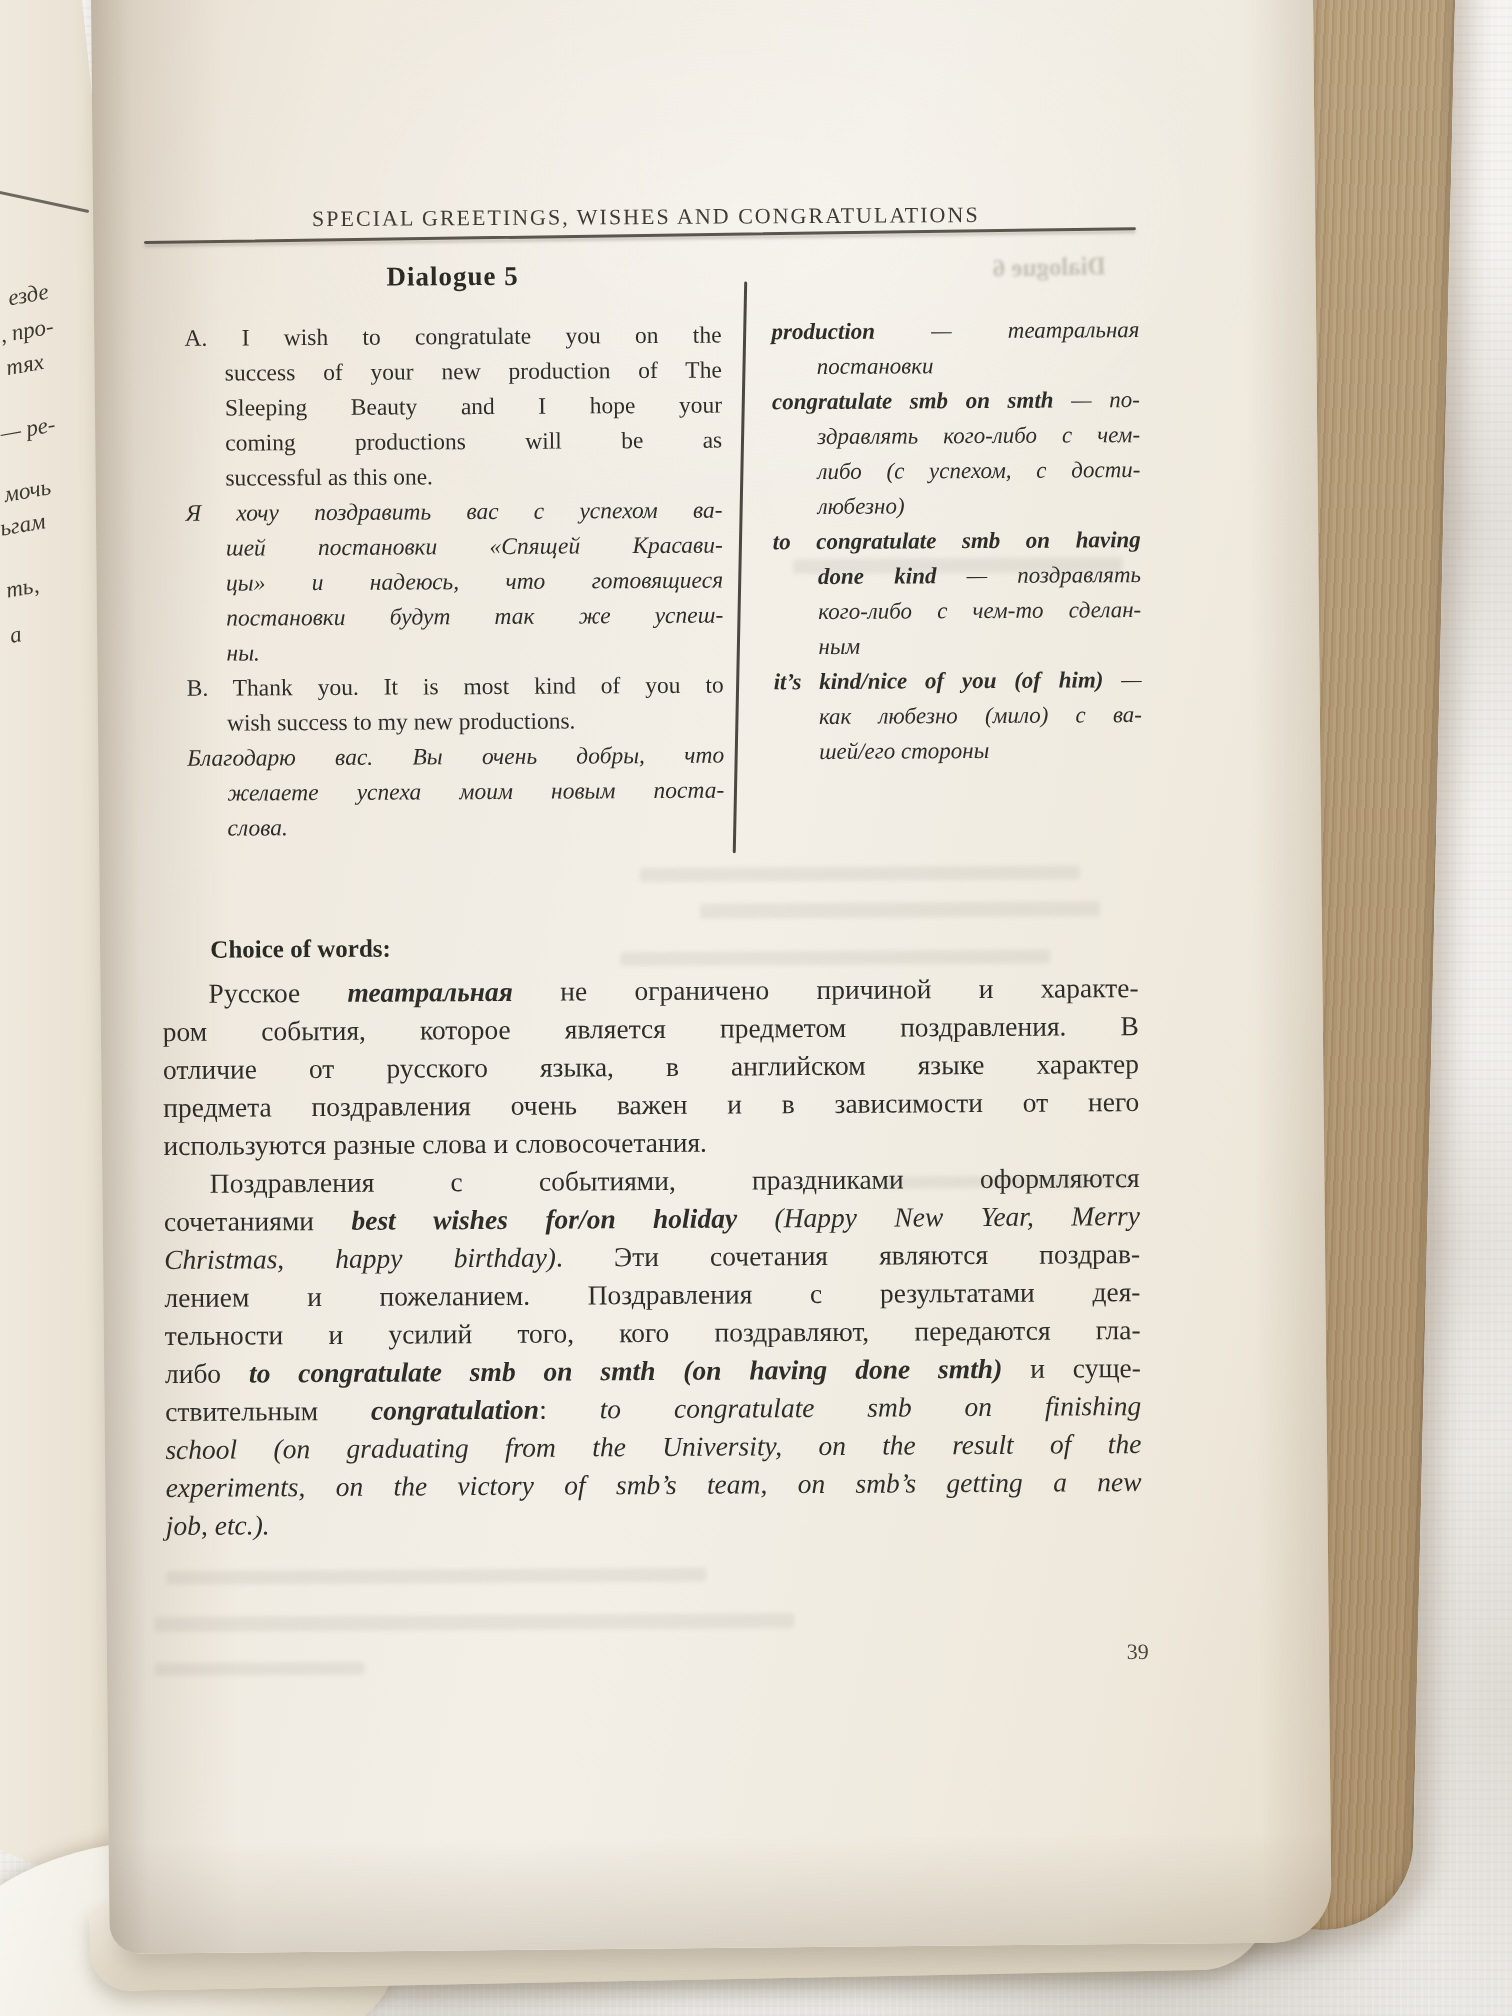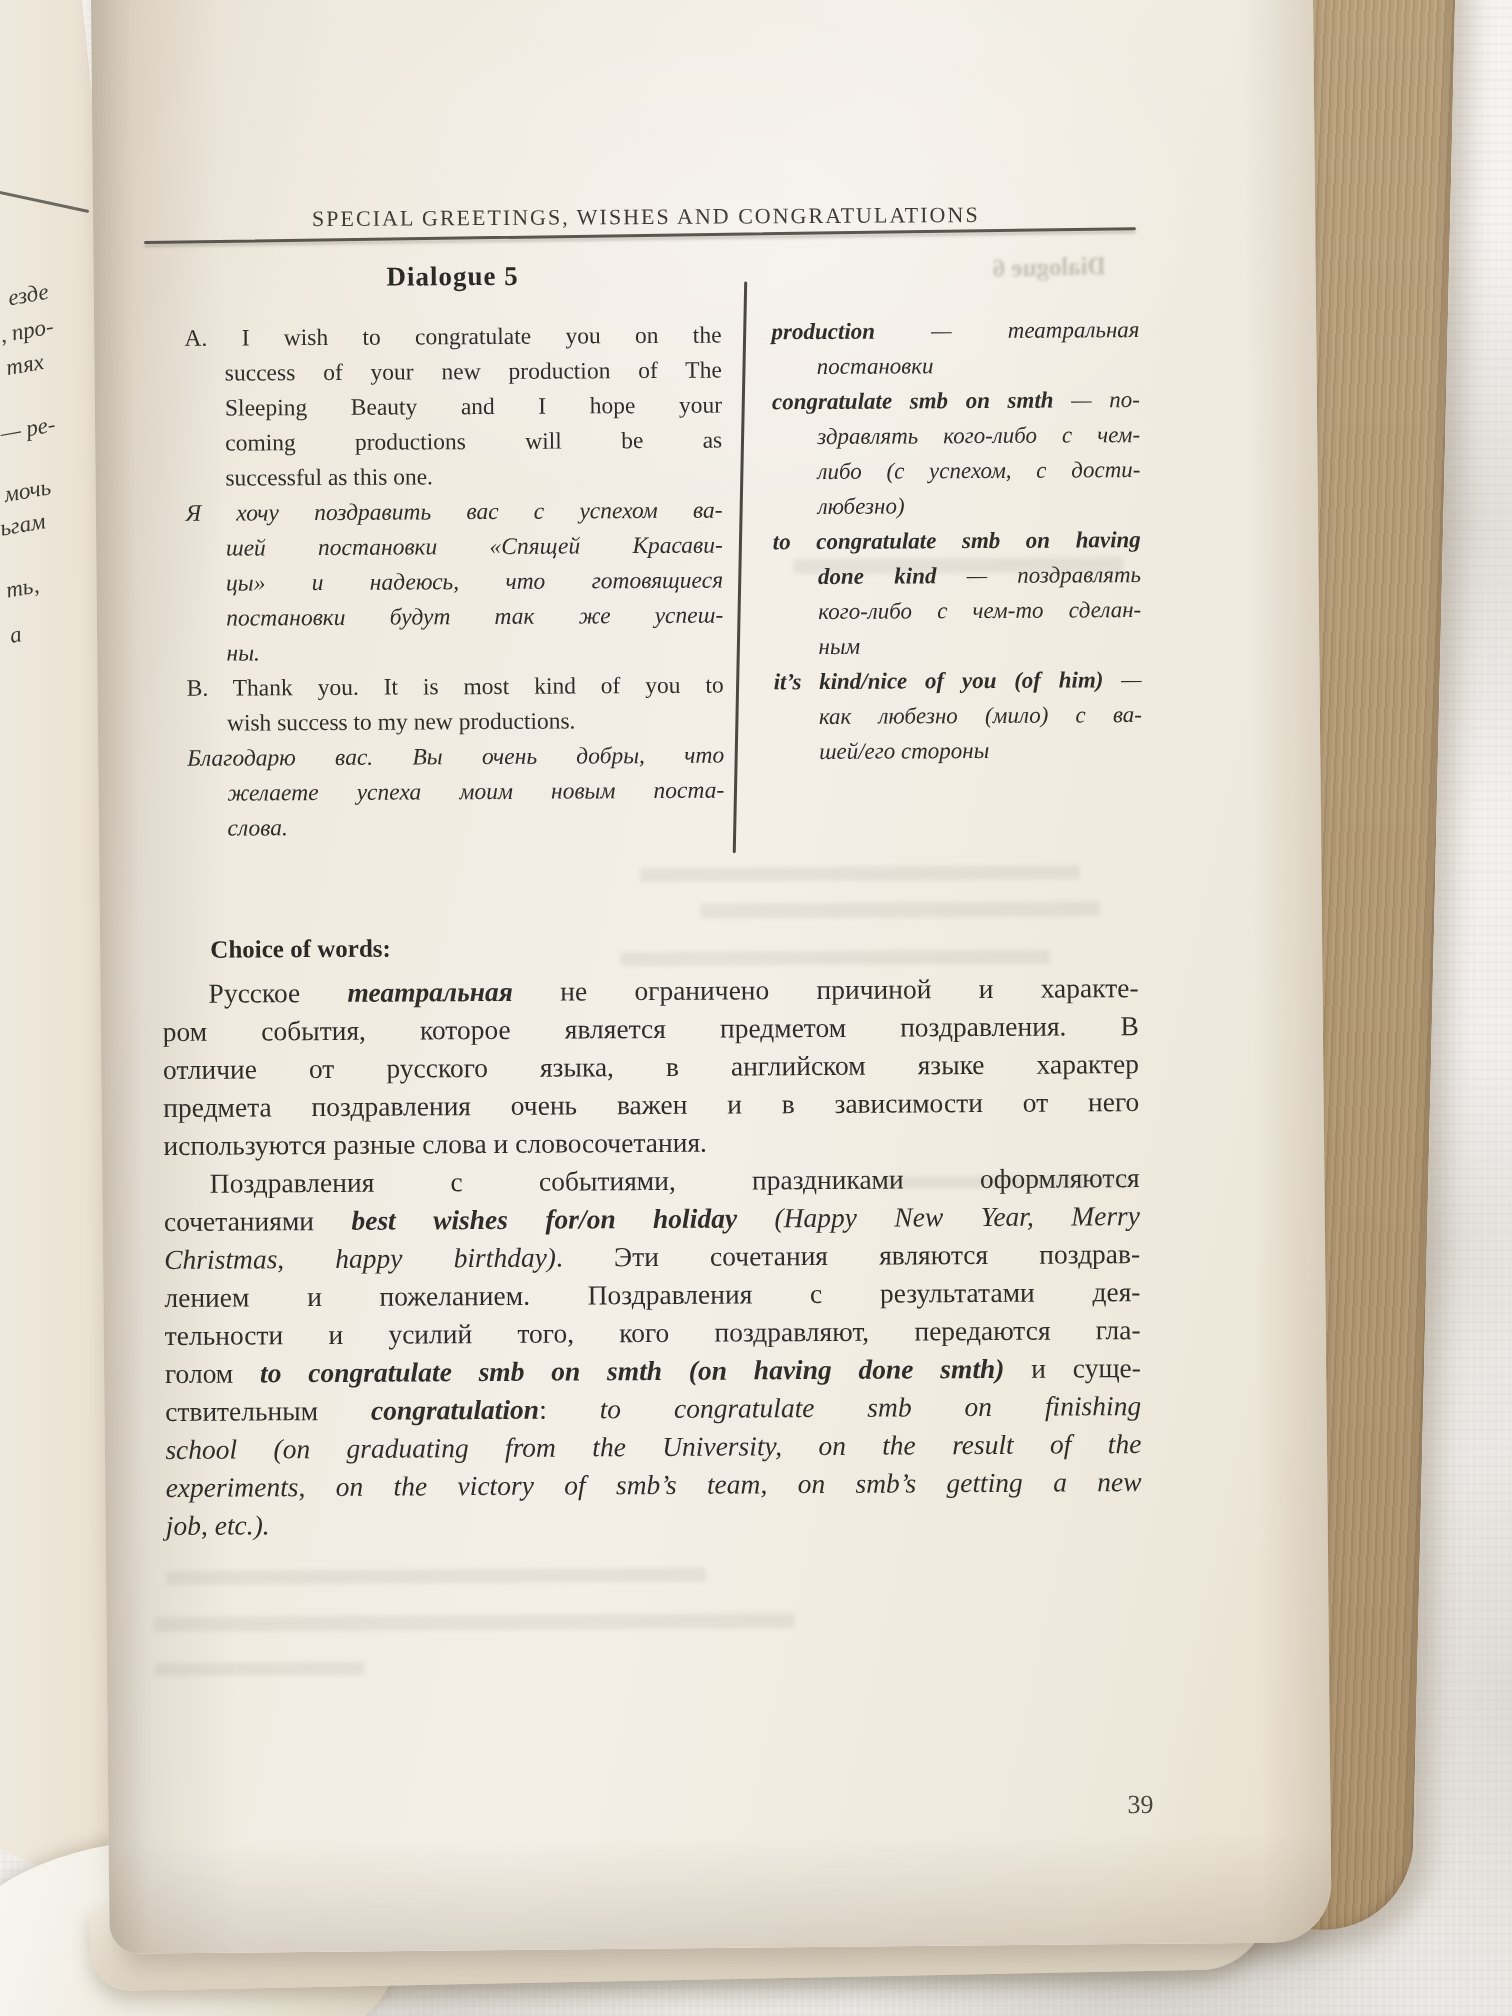--- a/index.html
+++ b/index.html
@@ -64,21 +64,21 @@
   .hdr-rule{position:absolute;left:148px;top:234px;width:992px;height:3px;background:#5a554d;
     border-radius:2px;transform:rotate(-0.45deg);box-shadow:0 3px 3px rgba(120,112,100,.35);}
   .dlg-head{position:absolute;left:188px;top:260px;width:537px;text-align:center;
     font-size:27px;font-weight:bold;letter-spacing:1px;color:#2c2a25;}
   .col-left{position:absolute;left:188px;top:318px;width:537px;font-size:23.5px;line-height:35px;}
   .divider{position:absolute;left:748px;top:282px;width:3px;height:572px;background:#4c4741;
     transform:rotate(1.5deg);transform-origin:top center;border-radius:2px;}
   .col-right{position:absolute;left:775px;top:315px;width:368px;font-size:23px;line-height:35px;}
   .choice-head{position:absolute;left:210px;top:933px;font-size:25px;font-weight:bold;color:#2b2924;}
   .choice-body{position:absolute;left:162px;top:972px;width:976px;font-size:27.5px;line-height:38px;}
-  .pageno{position:absolute;left:1122px;top:1793px;font-size:26px;color:#4a463f;}
+  .pageno{position:absolute;left:1122px;top:1642px;font-size:22px;color:#4a463f;}
   .line{text-align:justify;}
   .para.italic{font-style:italic;}
   .si{font-style:italic;}
   .sbi{font-weight:700;font-style:italic;}
   .frag{position:absolute;font-style:italic;font-size:23px;color:#3b382f;transform:rotate(-10deg);}
   
   .ghost-title{position:absolute;left:928px;top:256px;width:250px;text-align:center;
     font-size:25px;font-weight:bold;color:#8d897c;opacity:.45;
     transform:scaleX(-1) rotate(1deg);filter:blur(1.6px);}
   .ghost{position:absolute;background:#8b887e;opacity:.13;filter:blur(2px);border-radius:3px;}
@@ -193,21 +193,21 @@
           <div class="line" style="text-align-last: justify;"><span>отличие от русского языка, в английском языке характер</span></div>
           <div class="line" style="text-align-last: justify;"><span>предмета поздравления очень важен и в зависимости от него</span></div>
           <div class="line" style="text-align-last: left;"><span>используются разные слова и словосочетания.</span></div>
         </div>
         <div class="para ">
           <div class="line" style="text-indent: 46px; text-align-last: justify;"><span>Поздравления с событиями, праздниками оформляются</span></div>
           <div class="line" style="text-align-last: justify;"><span>сочетаниями </span><span class="sbi">best wishes for/on holiday</span><span class="si"> (</span><span class="si">Happy New Year, Merry</span></div>
           <div class="line" style="text-align-last: justify;"><span class="si">Christmas, happy birthday)</span><span>. Эти сочетания являются поздрав-</span></div>
           <div class="line" style="text-align-last: justify;"><span>лением и пожеланием. Поздравления с результатами дея-</span></div>
           <div class="line" style="text-align-last: justify;"><span>тельности и усилий того, кого поздравляют, передаются гла-</span></div>
-          <div class="line" style="text-align-last: justify;"><span>голом </span><span class="sbi">to congratulate smb on smth (on having done smth)</span><span> и суще-</span></div>
+          <div class="line" style="text-align-last: justify;"><span>либо </span><span class="sbi">to congratulate smb on smth (on having done smth)</span><span> и суще-</span></div>
           <div class="line" style="text-align-last: justify;"><span>ствительным </span><span class="sbi">congratulation</span><span>: </span><span class="si">to congratulate smb on finishing</span></div>
           <div class="line" style="text-align-last: justify;"><span class="si">school (on graduating from the University, on the result of the</span></div>
           <div class="line" style="text-align-last: justify;"><span class="si">experiments, on the victory of smb’s team, on smb’s getting a new</span></div>
           <div class="line" style="text-align-last: left;"><span class="si">job, etc.).</span></div>
         </div>
       </div>
 
     <div class="pageno">39</div>
   </div>
 </div>

